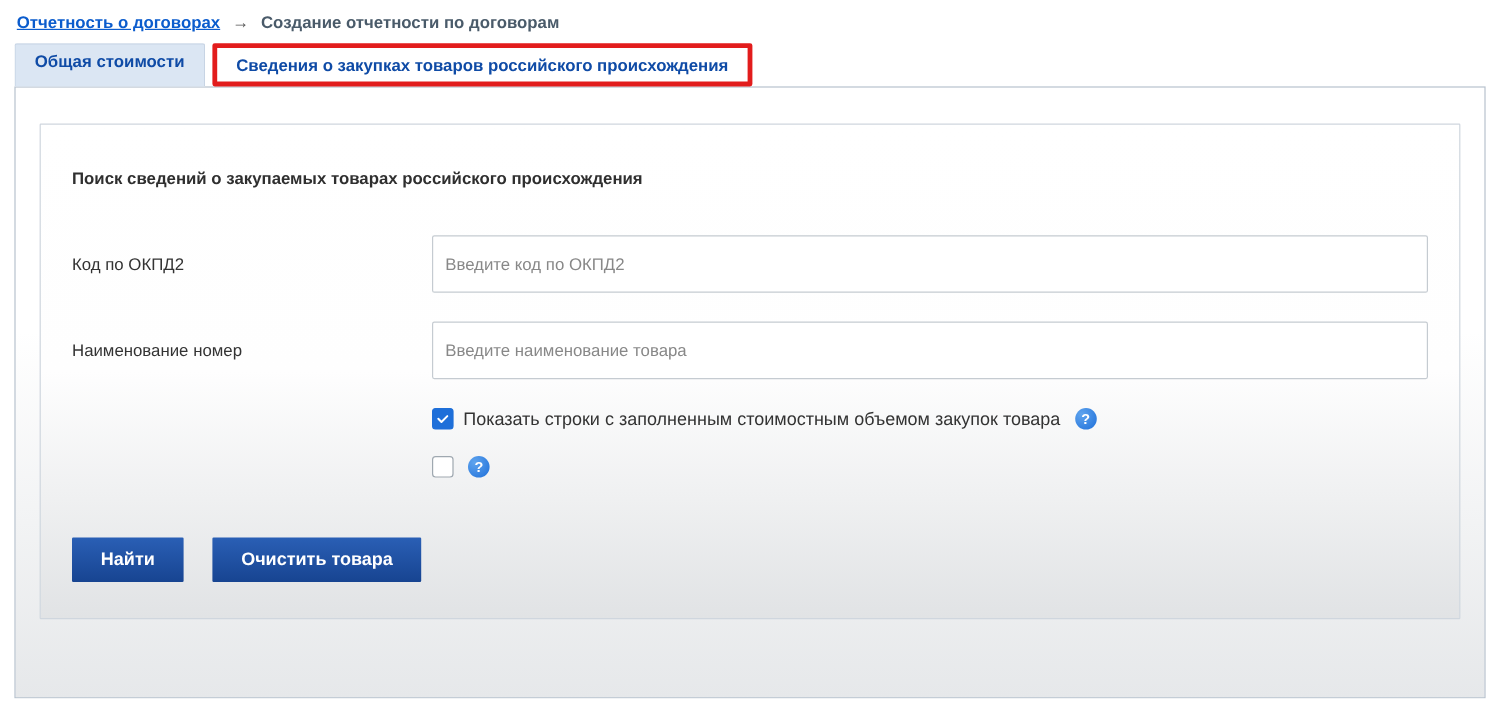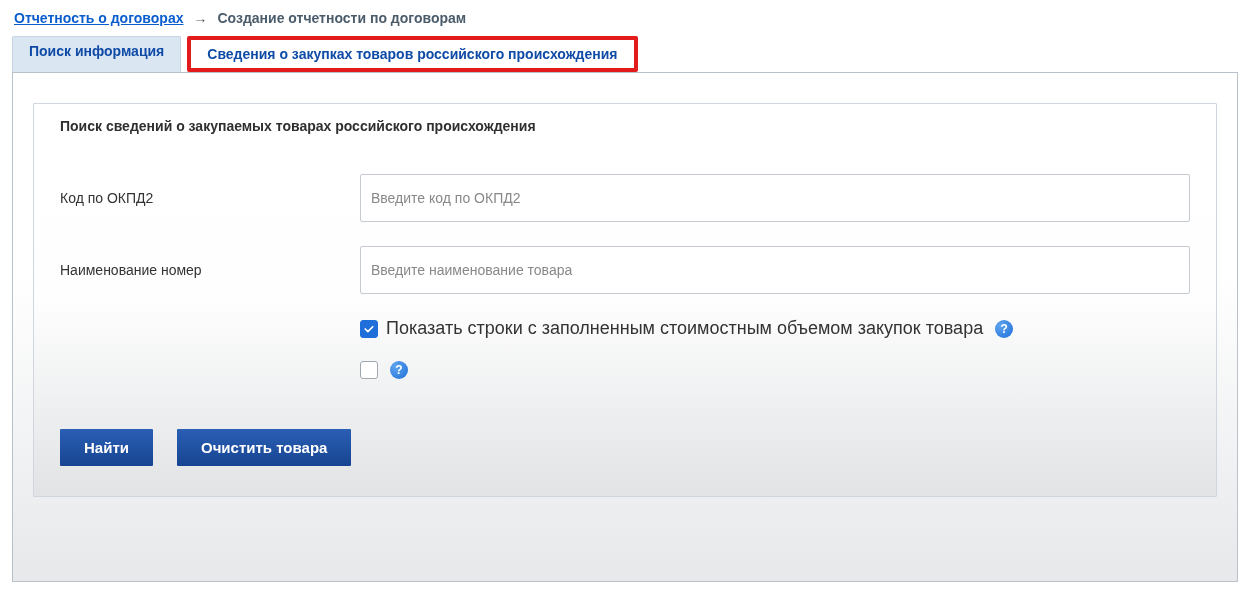--- a/index.html
+++ b/index.html
@@ -61,21 +61,21 @@
     .panel {
       margin: 0 12px;
       border: 1px solid #b7c2cd;
       background: linear-gradient(to bottom, #ffffff 0%, #ffffff 40%, #e6e8ea 100%);
       padding: 30px 20px 40px;
       min-height: 510px;
     }
     .inner-card {
       border: 1px solid #cfd6de;
       background: linear-gradient(to bottom, #ffffff 0%, #fefefe 50%, #e1e3e5 100%);
-      padding: 14px 26px 30px;
+      padding: 36px 26px 30px;
       border-radius: 1px;
     }
     .section-title {
       font-weight: bold;
       color: #2f2f2f;
       font-size: 14px;
       margin-bottom: 40px;
     }
     .form-row {
       display: flex;
@@ -129,21 +129,21 @@
     .checkbox.checked svg {
       display: block;
     }
     .checkbox svg {
       display: none;
       width: 12px;
       height: 12px;
     }
     .checkbox-label {
       color: #333;
-      font-size: 18px;
+      font-size: 15px;
     }
     .help-icon {
       width: 18px;
       height: 18px;
       border-radius: 50%;
       background: radial-gradient(circle at 30% 30%, #5fa4ee, #1e6fd9);
       color: #fff;
       font-size: 12px;
       display: inline-flex;
       align-items: center;
@@ -171,21 +171,21 @@
 </head>
 <body>
 
 <div class="breadcrumb">
   <a href="#">Отчетность о договорах</a>
   <span class="arrow">→</span>
   <span class="current">Создание отчетности по договорам</span>
 </div>
 
 <div class="tabs">
-  <div class="tab">Поиск информация</div>
+  <div class="tab">Общая стоимости</div>
   <div class="tab highlighted-box">Сведения о закупках товаров российского происхождения</div>
 </div>
 
 <div class="panel">
   <div class="inner-card">
     <div class="section-title">Поиск сведений о закупаемых товарах российского происхождения</div>
 
     <div class="form-row">
       <div class="form-label">Код по ОКПД2</div>
       <div class="form-input-wrap">

